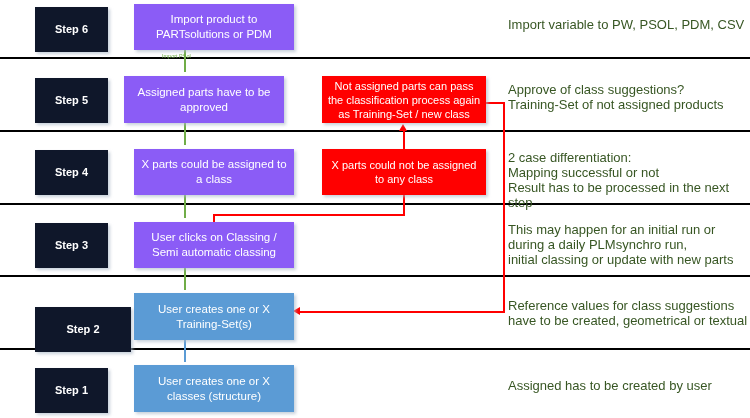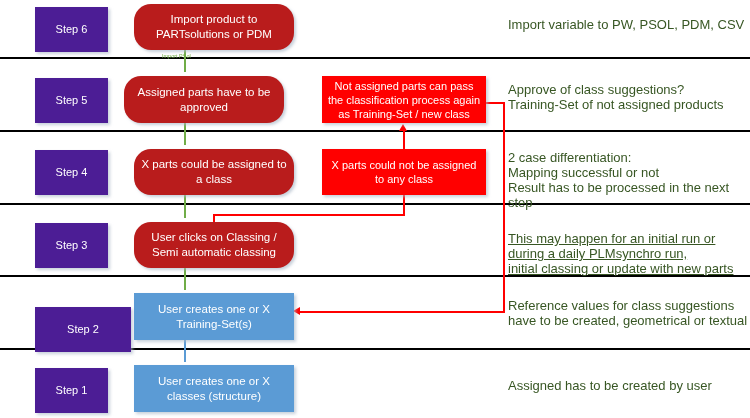--- a/index.html
+++ b/index.html
@@ -34,22 +34,22 @@
     display: flex;
     align-items: center;
     justify-content: center;
     text-align: center;
     color: #ffffff;
     font-size: 11.5px;
     line-height: 15px;
     box-shadow: 2px 2px 3px rgba(170,185,200,0.65);
     padding: 2px 4px;
   }
-  .box.step  { background: #4c1d95; font-size: 11px; }
-  .box.green { background: #b91c1c; border-radius: 17px; }
+  .box.step  { background: #0f172a; font-size: 11px; font-weight: bold; }
+  .box.green { background: #8b5cf6; }
   .box.blue  { background: #5b9bd5; }
   .box.red   { background: #ff0000; font-size: 11px; line-height: 14px; }
 
   
   .note {
     position: absolute;
     color: #375623;
     font-size: 13px;
     line-height: 15px;
     white-space: pre-line;
@@ -153,21 +153,21 @@
 to any class</div>
   <div class="box green" style="left:134px; top:149px; width:160px; height:46px;">X parts could be assigned
 to a class</div>
   <div class="note" style="left:508px; top:150px; width:242px;">2 case differentiation:
 Mapping successful or not
 Result has to be processed in the next step</div>
 
   <div class="box step" style="left:35px; top:223px; width:73px; height:45px;">Step 3</div>
   <div class="box green" style="left:134px; top:222px; width:160px; height:46px;">User clicks on Classing / Semi
 automatic classing</div>
-  <div class="note" style="left:508px; top:231px; width:240px;text-decoration:underline;">This may happen for an initial run or
+  <div class="note" style="left:508px; top:222px; width:240px;">This may happen for an initial run or
 during a daily PLMsynchro run,
 initial classing or update with new parts</div>
 
   <div class="box step" style="left:35px; top:307px; width:96px; height:45px;">Step 2</div>
   <div class="box blue" style="left:134px; top:293px; width:160px; height:47px;">User creates one or X
 Training-Set(s)</div>
   <div class="note" style="left:508px; top:298px; width:240px;">Reference values for class suggestions
 have to be created, geometrical or textual</div>
 
   <div class="box step" style="left:35px; top:368px; width:73px; height:45px;">Step 1</div>

